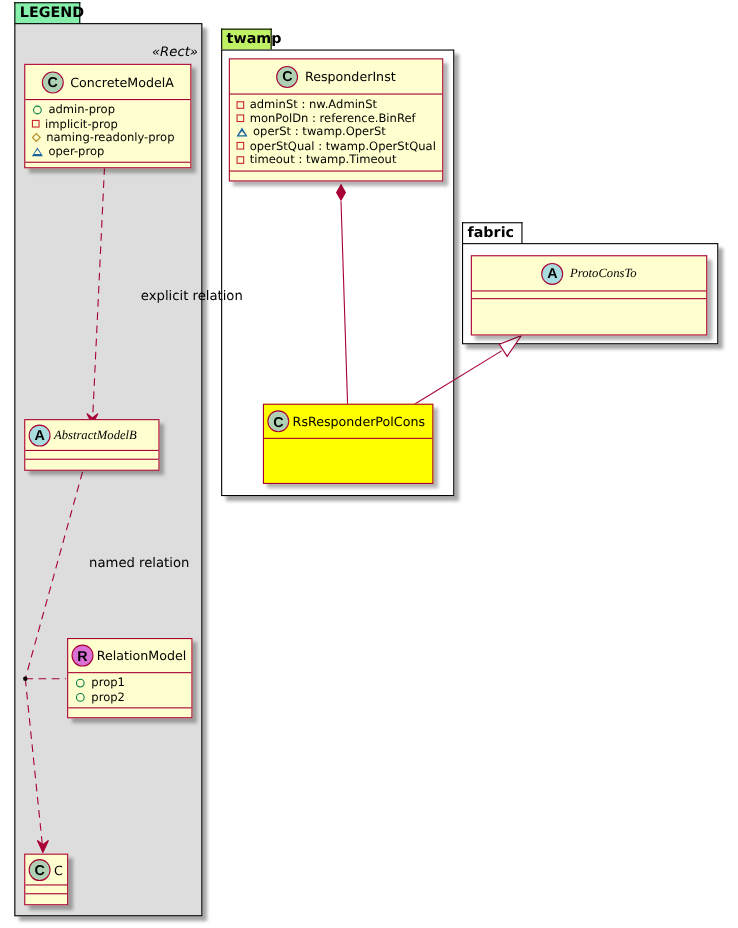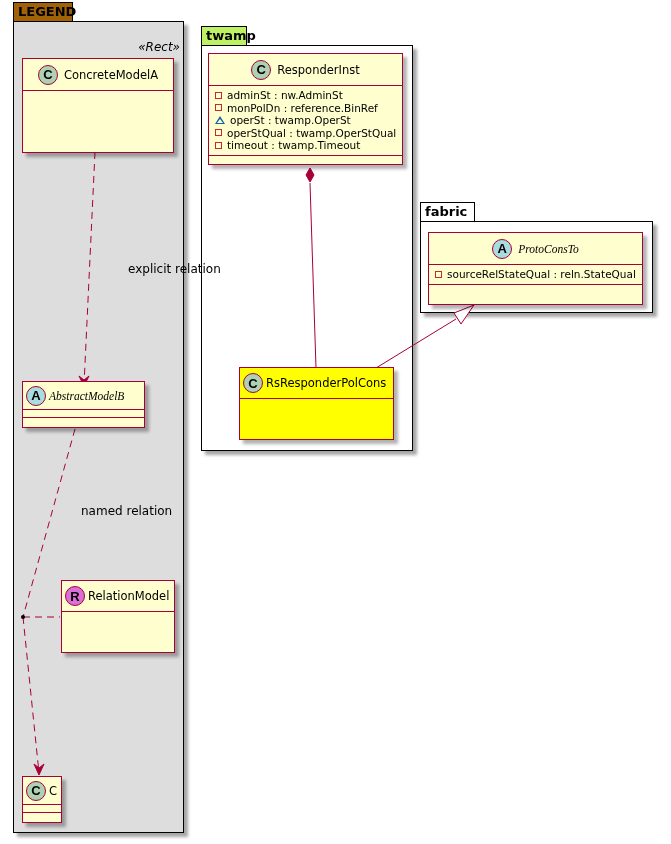--- a/index.html
+++ b/index.html
@@ -33,21 +33,21 @@
   .vis-package::after { content: ""; position: absolute; left: -3px; top: 2.5px; width: 0; height: 0;
                  border-left: 3px solid transparent; border-right: 3px solid transparent; border-bottom: 4.5px solid #FEFECE; }
   .methods { height: 9px; }
   .stereo { font-style: italic; font-size: 12px; text-align: center; }
   .edge-label { font-size: 12px; }
   svg.edges { position: absolute; left: 0; top: 0; }
 </style>
 </head>
 <body>
 
-<div class="pkg-tab" style="left:13px; top:2px; width:60px; height:20px; background:#a16207;">
+<div class="pkg-tab" style="left:13px; top:2px; width:60px; height:20px; background:#86efac;">
   <span>LEGEND</span>
 </div>
 <div class="pkg-body" style="left:13px; top:21px; width:171px; height:812px; background:#DDDDDD;"></div>
 <div class="abs stereo" style="left:100px; top:40px; width:80px; text-align:right;">«Rect»</div>
 
 <div class="pkg-tab" style="left:201px; top:26px; width:46px; height:20px; background:#bef264;">
   <span>twamp</span>
 </div>
 <div class="pkg-body" style="left:201px; top:45px; width:212px; height:406px; background:#fff;"></div>
 
@@ -78,36 +78,64 @@
 </svg>
 
 <div class="abs edge-label" style="left:92px; top:262px;margin-left:36px;">explicit relation</div>
 <div class="abs edge-label" style="left:57px; top:504px;margin-left:24px;">named relation</div>
 
 <div class="cls" style="left:22px; top:58px; width:152px; height:95px;">
   <div class="cls-head">
     <span class="circle c-class">C</span>
     <span class="cls-name">ConcreteModelA</span>
   </div>
+  <div class="attrs">
+    <div class="attr">
+        <span class="vis vis-public"></span>
+        <span>admin-prop</span>
+      </div>
+    <div class="attr">
+        <span class="vis vis-private"></span>
+        <span>implicit-prop</span>
+      </div>
+    <div class="attr">
+        <span class="vis vis-protected"></span>
+        <span>naming-readonly-prop</span>
+      </div>
+    <div class="attr">
+        <span class="vis vis-package"></span>
+        <span>oper-prop</span>
+      </div>
+  </div>
   <div class="methods"></div>
 </div>
 
 <div class="cls" style="left:22px; top:381px; width:123px; height:47px;">
   <div class="cls-head compact">
     <span class="circle c-abstract">A</span>
     <span class="cls-name italic">AbstractModelB</span>
   </div>
   <div class="attrs" style="height:8px; padding:0;"></div>
   <div class="methods" style="height:7px;"></div>
 </div>
 
 <div class="cls" style="left:61px; top:580px; width:114px; height:73px;">
   <div class="cls-head compact" style="height:31px;">
     <span class="circle c-rel">R</span>
     <span class="cls-name">RelationModel</span>
+  </div>
+  <div class="attrs">
+    <div class="attr">
+        <span class="vis vis-public"></span>
+        <span>prop1</span>
+      </div>
+    <div class="attr">
+        <span class="vis vis-public"></span>
+        <span>prop2</span>
+      </div>
   </div>
   <div class="methods"></div>
 </div>
 
 <div class="cls" style="left:22px; top:776px; width:40px; height:47px;">
   <div class="cls-head compact">
     <span class="circle c-class">C</span>
     <span class="cls-name">C</span>
   </div>
   <div class="attrs" style="height:8px; padding:0;"></div>
@@ -151,19 +179,15 @@
   </div>
   <div class="methods"></div>
 </div>
 
 <div class="cls" style="left:428px; top:232px; width:215px; height:73px;">
   <div class="cls-head">
     <span class="circle c-abstract">A</span>
     <span class="cls-name italic">ProtoConsTo</span>
   </div>
   <div class="attrs">
-    <div class="attr">
-        <span class="vis vis-private"></span>
-        <span>sourceRelStateQual : reln.StateQual</span>
-      </div>
   </div>
   <div class="methods"></div>
 </div>
 
 </body></html>

